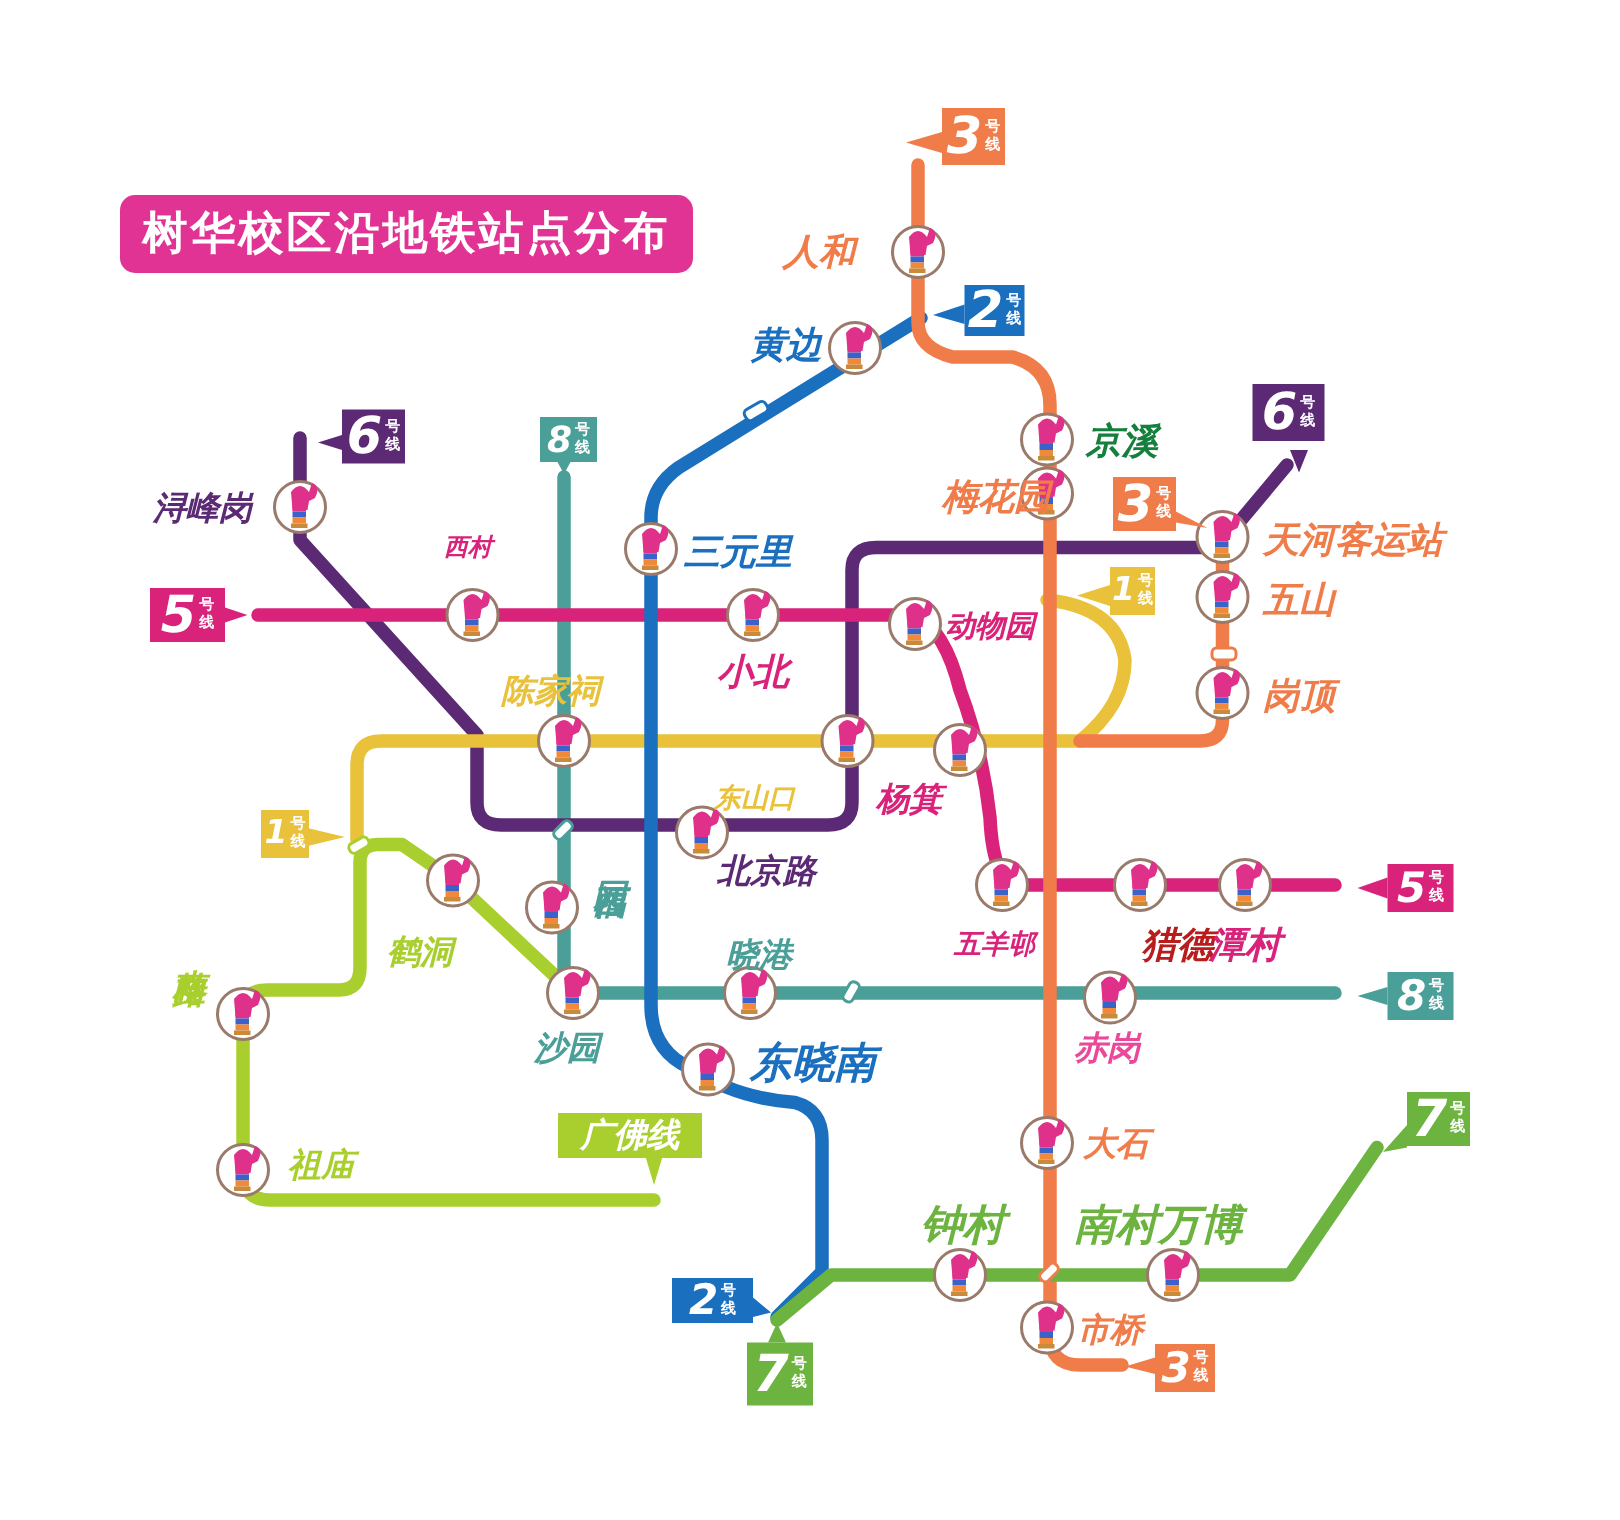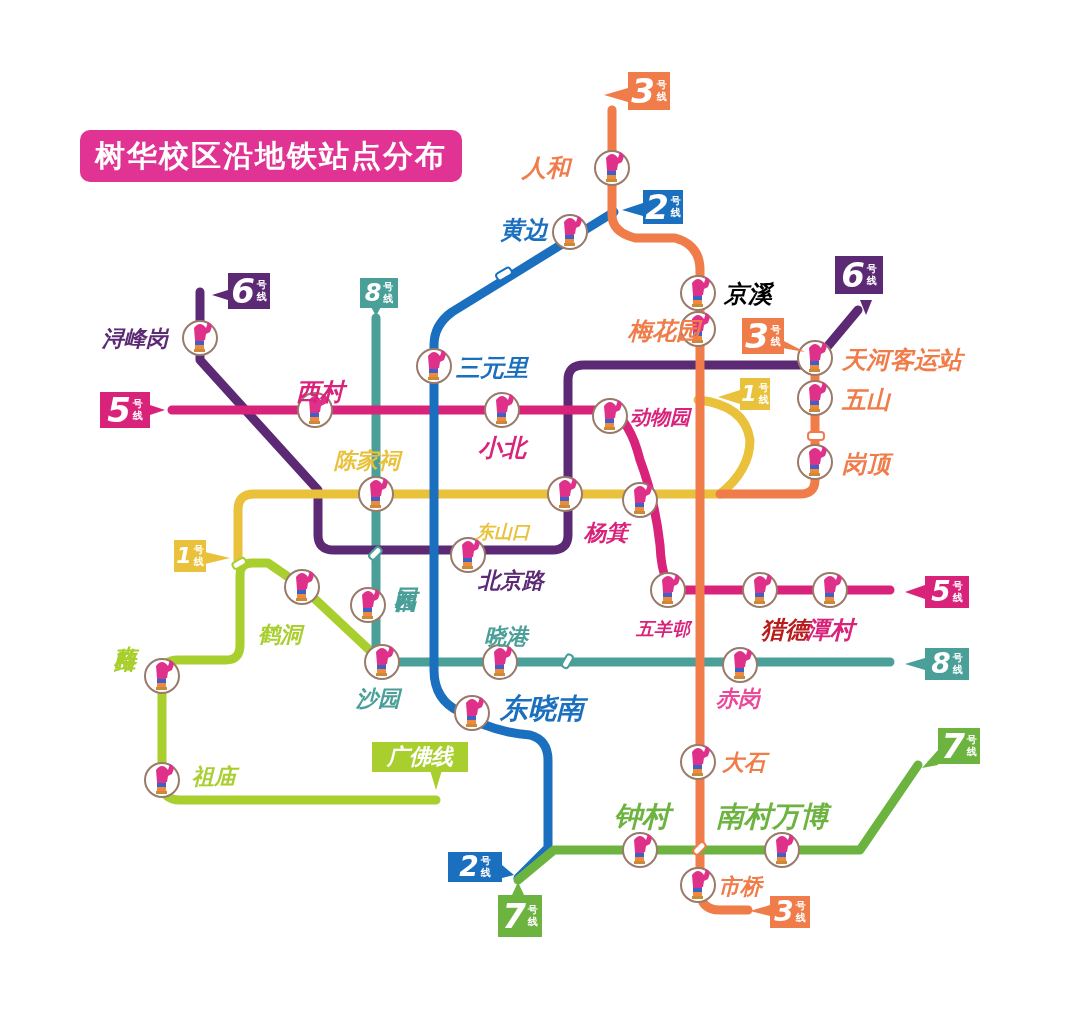--- a/index.html
+++ b/index.html
@@ -220,27 +220,27 @@
   <span class="num" style="font-size:28px">3</span>
   <span class="hao">
       <span>号</span>
       <span>线</span>
     </span>
 </div>
 <div class="badge text" style="left:372px;top:742px;width:96px;height:30px;background:#a8cf2e;">广佛线</div>
 
 <div class="st-label" style="left:522px;top:152px;font-size:24px;color:#f07c4a;">人和</div>
 <div class="st-label" style="left:500px;top:214px;font-size:24px;color:#1a6fbf;">黄边</div>
-<div class="st-label" style="left:724px;top:278px;font-size:24px;color:#000000;">京溪</div>
+<div class="st-label" style="left:724px;top:278px;font-size:24px;color:#15803d;">京溪</div>
 <div class="st-label" style="left:588px;top:315px;font-size:24px;color:#f07c4a;margin-left:40px;">梅花园</div>
 <div class="st-label" style="left:842px;top:344px;font-size:24px;color:#f07c4a;">天河客运站</div>
 <div class="st-label" style="left:842px;top:384px;font-size:24px;color:#f07c4a;">五山</div>
 <div class="st-label" style="left:842px;top:448px;font-size:24px;color:#f07c4a;">岗顶</div>
 <div class="st-label" style="left:102px;top:324px;font-size:22px;color:#5c2a74;">浔峰岗</div>
-<div class="st-label" style="left:296px;top:355px;font-size:24px;color:#d9237b;margin-top:21px;">西村</div>
+<div class="st-label" style="left:296px;top:355px;font-size:16px;color:#d9237b;">西村</div>
 <div class="st-label" style="left:456px;top:352px;font-size:24px;color:#1a6fbf;">三元里</div>
 <div class="st-label" style="left:478px;top:432px;font-size:24px;color:#d9237b;">小北</div>
 <div class="st-label" style="left:630px;top:404px;font-size:20px;color:#d9237b;">动物园</div>
 <div class="st-label" style="left:334px;top:446px;font-size:22px;color:#e9c13b;">陈家祠</div>
 <div class="st-label" style="left:476px;top:520px;font-size:18px;color:#e9c13b;">东山口</div>
 <div class="st-label" style="left:584px;top:518px;font-size:22px;color:#d9237b;">杨箕</div>
 <div class="st-label" style="left:478px;top:566px;font-size:22px;color:#5c2a74;">北京路</div>
 <div class="st-label" style="left:636px;top:617px;font-size:18px;color:#d9237b;">五羊邨</div>
 <div class="st-label" style="left:730px;top:614px;font-size:24px;color:#b91c1c;margin-left:31px;">猎德</div>
 <div class="st-label" style="left:806px;top:614px;font-size:24px;color:#d9237b;">潭村</div>

